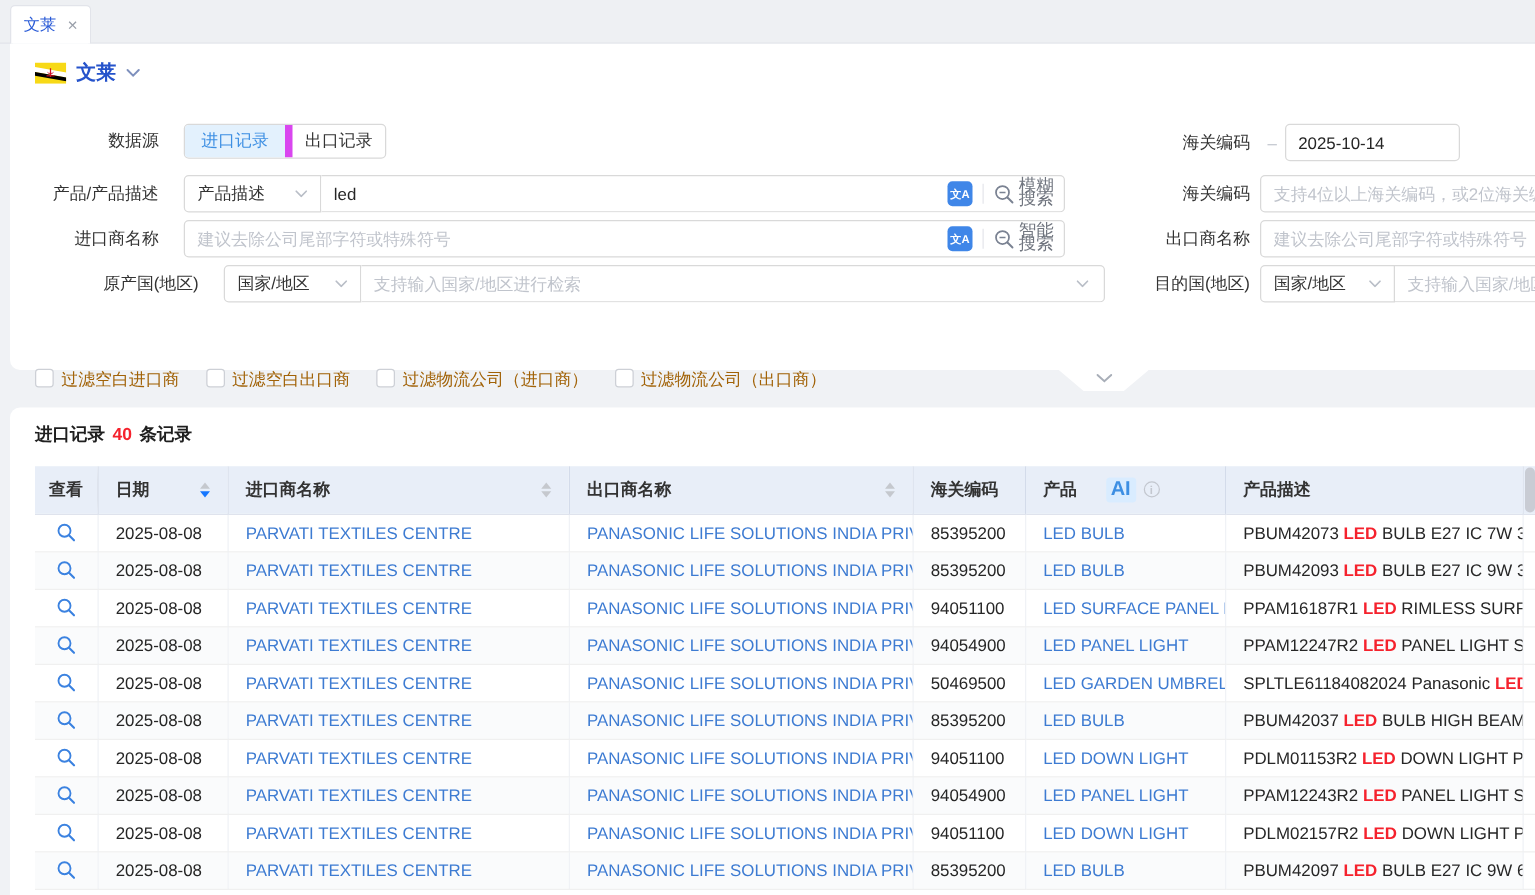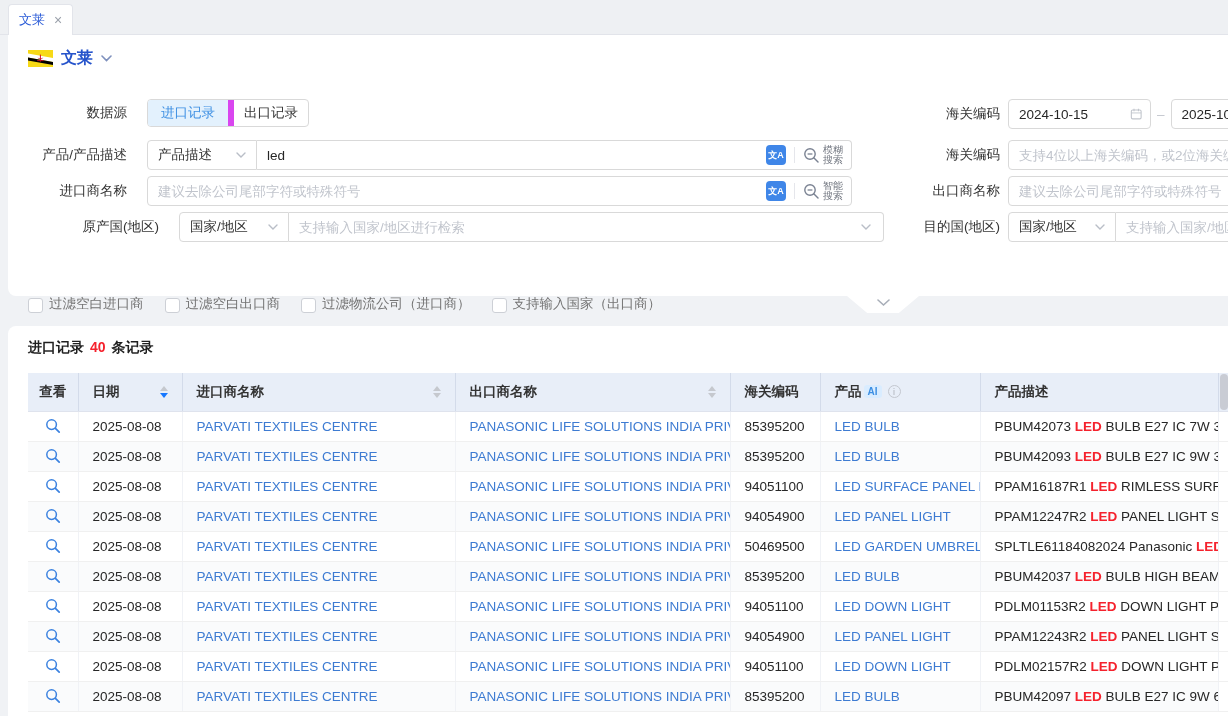--- a/index.html
+++ b/index.html
@@ -51,50 +51,50 @@
 
   
   .sel{width:110px;height:30px;border:1px solid #d9d9d9;border-radius:4px 0 0 4px;display:flex;align-items:center;justify-content:space-between;padding:0 10px;background:#fff;cursor:pointer;flex:none;}
   .inputwrap{display:flex;align-items:center;height:30px;border:1px solid #d9d9d9;border-left:none;border-radius:0 4px 4px 0;background:#fff;width:595px;padding:0 8px 0 0;}
   .inputwrap.solo{border-left:1px solid #d9d9d9;border-radius:4px;width:705px;}
   .inputwrap input{border:none;outline:none;flex:1;height:26px;padding:0 10px;font-size:13.5px;color:#262626;font-family:inherit;min-width:0;background:transparent;}
   input::placeholder{color:#c0c4cc;}
   .vdiv{width:1px;height:16px;background:#e5e6eb;margin:0 8px;flex:none;}
   .trans-icon{width:20px;height:20px;border-radius:4px;background:#3f86e8;color:#fff;font-size:9px;font-weight:bold;display:flex;align-items:center;justify-content:center;flex:none;cursor:pointer;letter-spacing:0;}
   .search-tool{display:flex;align-items:center;gap:3px;cursor:pointer;flex:none;}
-  .search-tool .two-line{font-size:10px;line-height:10px;color:#70757f;white-space:pre-line;font-family:Liberation Serif, serif;}
+  .search-tool .two-line{font-size:14px;line-height:10px;color:#70757f;white-space:pre-line;font-family:Liberation Serif, serif;}
   .plain-input{height:30px;border:1px solid #d9d9d9;border-radius:4px;padding:0 10px;font-size:13.5px;color:#262626;font-family:inherit;outline:none;}
   .date-box{width:143px;height:30px;border:1px solid #d9d9d9;border-radius:4px;display:flex;align-items:center;background:#fff;padding:0 8px 0 0;}
   .date-box input{border:none;outline:none;width:100%;height:26px;padding:0 10px;font-size:13.5px;color:#262626;font-family:inherit;background:transparent;}
   .date-sep{color:#c0c4cc;margin:0 6px;}
 
   
   .filters{position:absolute;left:20px;top:260px;display:flex;align-items:center;gap:21px;}
-  .cb{display:flex;align-items:flex-end;gap:6px;cursor:pointer;color:#737373;}
+  .cb{display:flex;align-items:flex-start;gap:6px;cursor:pointer;color:#a16207;}
   .cb .box{width:15px;height:15px;border:1px solid #cdd0d6;border-radius:3px;background:#fff;flex:none;}
 
   
   .notch{position:absolute;left:839px;top:261px;width:72px;height:17px;background:#fff;clip-path:polygon(0 0,100% 0,72% 100%,28% 100%);display:flex;justify-content:center;cursor:pointer;}
   .notch svg{margin-top:3px;}
 
   
   .summary{position:absolute;left:20px;top:13px;font-size:14px;font-weight:bold;color:#1f1f1f;}
   .summary .count{color:#f5222d;margin:0 6px;}
 
   .tablewrap{position:absolute;left:20px;top:47px;width:1200px;}
   table{border-collapse:collapse;table-layout:fixed;width:1200px;font-size:13.5px;}
   thead th{height:38px;background:#e8eef8;font-weight:600;color:#333;text-align:left;padding:0 14px;border-right:1px solid #d3dbea;border-bottom:1px solid #dfe3ed;position:relative;white-space:nowrap;overflow:hidden;}
   thead th:last-child{border-right:none;padding:0;}
   .thx{display:flex;align-items:center;height:100%;}
   .sorter{display:inline-flex;flex-direction:column;margin-left:auto;cursor:pointer;padding-left:8px;}
   .car{width:0;height:0;border-left:4px solid transparent;border-right:4px solid transparent;}
   .car.up{border-bottom:5px solid #c5c8ce;margin-bottom:2px;}
   .car.down{border-top:5px solid #c5c8ce;}
   .car.down.active{border-top-color:#1677ff;}
-  .ai-badge{background:#d9ecff;color:#3d8fe3;font-weight:bold;font-size:10px;padding:1px 4px;border-radius:3px;margin-left:2px;flex:none;}
+  .ai-badge{background:#d9ecff;color:#3d8fe3;font-weight:bold;font-size:16px;padding:1px 4px;border-radius:3px;margin-left:23px;flex:none;}
   .info-icon{width:13px;height:13px;border:1px solid #c3c7cf;border-radius:50%;color:#c3c7cf;font-size:9px;display:inline-flex;align-items:center;justify-content:center;margin-left:6px;flex:none;}
   .thumb{position:absolute;top:1px;left:1px;width:8px;height:36px;background:#c9ccd4;border-radius:4px;cursor:pointer;}
 
   tbody td{height:30px;padding:0 14px;border-bottom:1px solid #f0f0f0;border-right:1px solid #f0f2f6;white-space:nowrap;overflow:hidden;color:#262626;}
   tbody td:last-child{border-right:none;padding:0;background:#fff;}
   tbody tr:nth-child(even){background:#fafbfc;}
   td.c-view,th.c-view{text-align:center;padding:0;position:relative;z-index:2;box-shadow:8px 0 8px -6px rgba(20,30,60,.14);margin-top:38px;}
   th.c-view{text-align:center;}
   td.c-view svg{vertical-align:middle;cursor:pointer;}
   a.cell-link{color:#3d7bd2;text-decoration:none;cursor:pointer;}
@@ -201,29 +201,20 @@
         <svg width="10" height="6" viewBox="0 0 10 6" style="margin-right:4px;">
             <polyline points="1,1 5,5 9,1" fill="none" stroke="#b9bec7" stroke-width="1.4" stroke-linecap="round"></polyline>
           </svg>
       </div>
     </div>
   </div>
 
   <div class="frow frow-r rr1">
     <span class="flabel-r">海关编码</span>
     <div class="fctrl-r">
-      <div class="date-box">
-        <input type="text" value="2024-10-15" style="">
-        <svg width="14" height="14" viewBox="0 0 14 14">
-            <rect x="1.5" y="2.5" width="11" height="10" rx="1.5" fill="none" stroke="#c1c5cc" stroke-width="1.2"></rect>
-            <line x1="4.5" y1="1" x2="4.5" y2="4" stroke="#c1c5cc" stroke-width="1.2"></line>
-            <line x1="9.5" y1="1" x2="9.5" y2="4" stroke="#c1c5cc" stroke-width="1.2"></line>
-            <line x1="1.5" y1="5.8" x2="12.5" y2="5.8" stroke="#c1c5cc" stroke-width="1"></line>
-          </svg>
-      </div>
       <span class="date-sep">–</span>
       <div class="date-box" style="width:140px;">
         <input type="text" value="2025-10-14" style="">
       </div>
     </div>
   </div>
 
   <div class="frow frow-r rr2">
     <span class="flabel-r">海关编码</span>
     <div class="fctrl-r">
@@ -265,21 +256,21 @@
         <span>过滤空白出口商</span>
       </label>
 
       <label class="cb">
         <span class="box"></span>
         <span>过滤物流公司（进口商）</span>
       </label>
 
       <label class="cb">
         <span class="box"></span>
-        <span>支持输入国家（出口商）</span>
+        <span>过滤物流公司（出口商）</span>
       </label>
     </div>
 
   <div class="notch">
     <svg width="13" height="8" viewBox="0 0 13 8">
         <polyline points="1,1 6.5,6 12,1" fill="none" stroke="#a8aeb8" stroke-width="1.6" stroke-linecap="round"></polyline>
       </svg>
   </div>
 </div>
 

